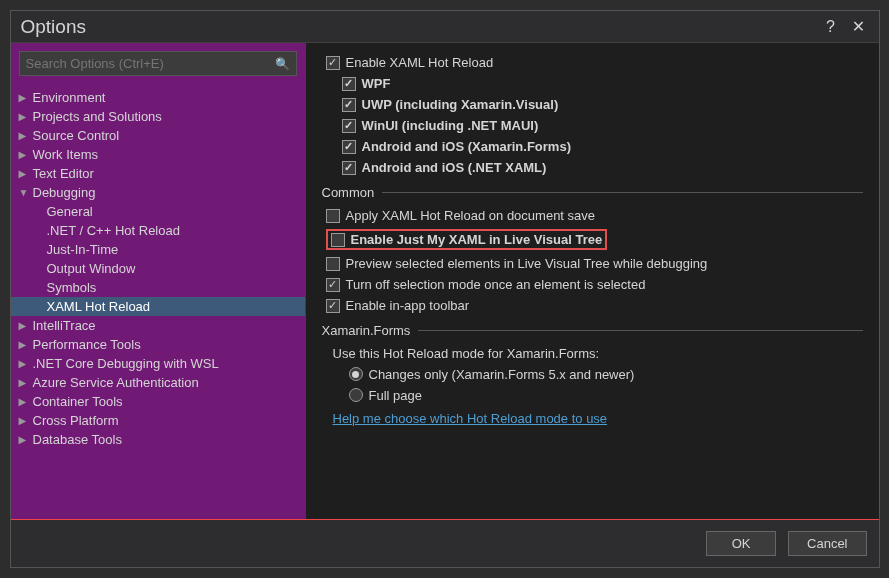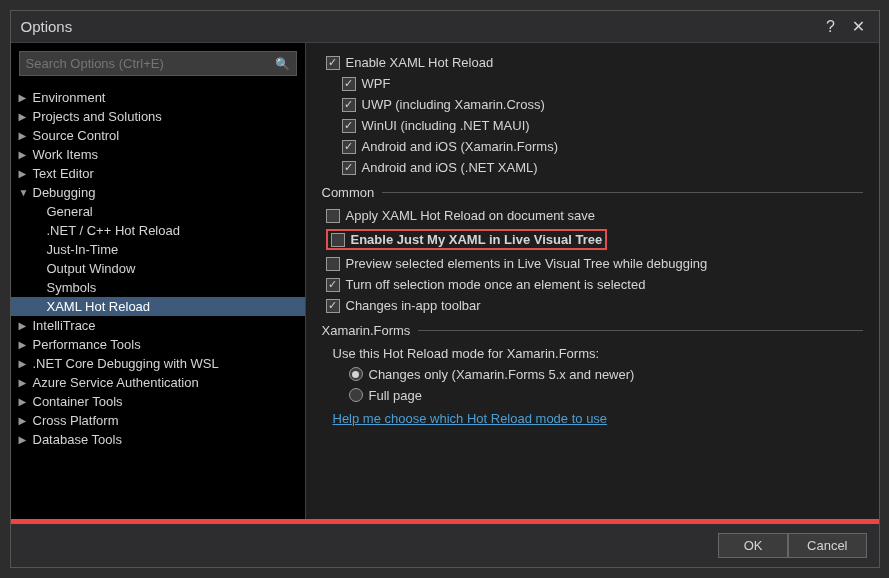--- a/index.html
+++ b/index.html
@@ -27,42 +27,42 @@
       height: 32px;
       display: flex;
       align-items: center;
       justify-content: space-between;
       padding: 0 10px;
       border-bottom: 1px solid #3f3f3f;
       flex-shrink: 0;
     }
     .title-bar-title {
       color: #d4d4d4;
-      font-size: 15px;
+      font-size: 19px;
     }
     .title-bar-controls {
       display: flex;
       gap: 8px;
       align-items: center;
     }
     .title-btn {
       color: #d4d4d4;
       font-size: 16px;
       cursor: pointer;
       width: 20px;
       text-align: center;
     }
     .dialog-body {
       display: flex;
       flex: 1;
       overflow: hidden;
     }
     .left-panel {
       width: 295px;
-      background: #000000;
+      background: #701a75;
       border-right: 1px solid #3f3f3f;
       display: flex;
       flex-direction: column;
       flex-shrink: 0;
     }
     .search-box {
       margin: 8px;
       position: relative;
     }
     .search-input {
@@ -122,21 +122,21 @@
     }
     .right-content::-webkit-scrollbar { width: 10px; }
     .right-content::-webkit-scrollbar-track { background: #1e1e1e; }
     .right-content::-webkit-scrollbar-thumb { background: #555; }
     .checkbox-row {
       display: flex;
       align-items: center;
       margin-bottom: 6px;
       padding-left: 4px;
     }
-    .checkbox-row.indent1 { padding-left: 20px; }
+    .checkbox-row.indent1 { padding-left: 20px; font-weight: bold; }
     .cb-box {
       width: 14px;
       height: 14px;
       border: 1px solid #999;
       background: #3c3c3c;
       display: inline-flex;
       align-items: center;
       justify-content: center;
       margin-right: 6px;
       flex-shrink: 0;
@@ -195,26 +195,26 @@
     }
     .link-text {
       color: #4e9ed4;
       text-decoration: underline;
       cursor: pointer;
       font-size: 13px;
     }
     .dialog-footer {
       height: 48px;
       background: #2d2d30;
-      border-top: 5px solid #ef4444;
+      border-top: 1px solid #ef4444;
       display: flex;
       align-items: center;
       justify-content: flex-end;
       padding: 8px 12px;
-      gap: 0;
+      gap: 12px;
       flex-shrink: 0;
     }
     .footer-btn {
       background: #3c3c3c;
       border: 1px solid #666;
       color: #d4d4d4;
       padding: 4px 18px;
       font-size: 13px;
       font-family: inherit;
       cursor: pointer;
@@ -332,21 +332,21 @@
           <span class="cb-label">Enable XAML Hot Reload</span>
         </div>
 
         <div id="sub-checkboxes-container">
             <div class="checkbox-row indent1">
               <div class="cb-box checked"></div>
               <span class="cb-label">WPF</span>
             </div>
             <div class="checkbox-row indent1">
               <div class="cb-box checked"></div>
-              <span class="cb-label">UWP (including Xamarin.Cross)</span>
+              <span class="cb-label">UWP (including Xamarin.Visual)</span>
             </div>
             <div class="checkbox-row indent1">
               <div class="cb-box checked"></div>
               <span class="cb-label">WinUI (including .NET MAUI)</span>
             </div>
             <div class="checkbox-row indent1">
               <div class="cb-box checked"></div>
               <span class="cb-label">Android and iOS (Xamarin.Forms)</span>
             </div>
             <div class="checkbox-row indent1">
@@ -381,21 +381,21 @@
             </div>
             <div class="checkbox-row">
               <div style="display: flex; align-items: center;">
                 <div class="cb-box checked"></div>
                 <span class="cb-label">Turn off selection mode once an element is selected</span>
               </div>
             </div>
             <div class="checkbox-row">
               <div style="display: flex; align-items: center;">
                 <div class="cb-box checked"></div>
-                <span class="cb-label">Changes in-app toolbar</span>
+                <span class="cb-label">Enable in-app toolbar</span>
               </div>
             </div>
           </div>
 
         <div class="divider-row">
           <span class="divider-label">Xamarin.Forms</span>
           <div class="divider-line"></div>
         </div>
 
         <div class="xamarin-section">

